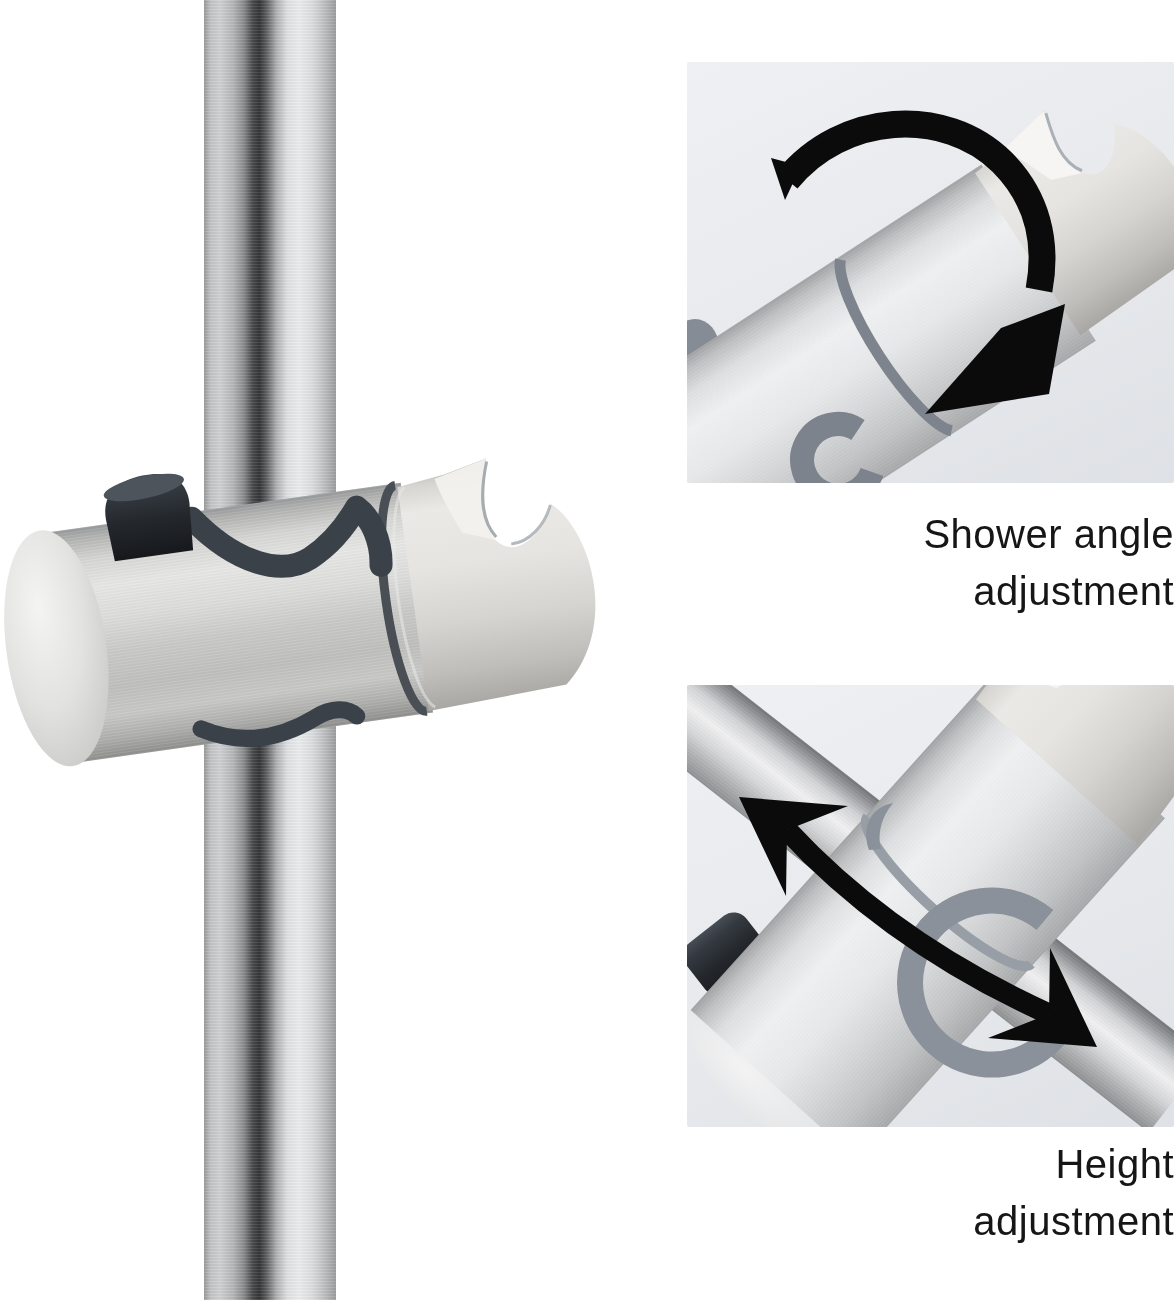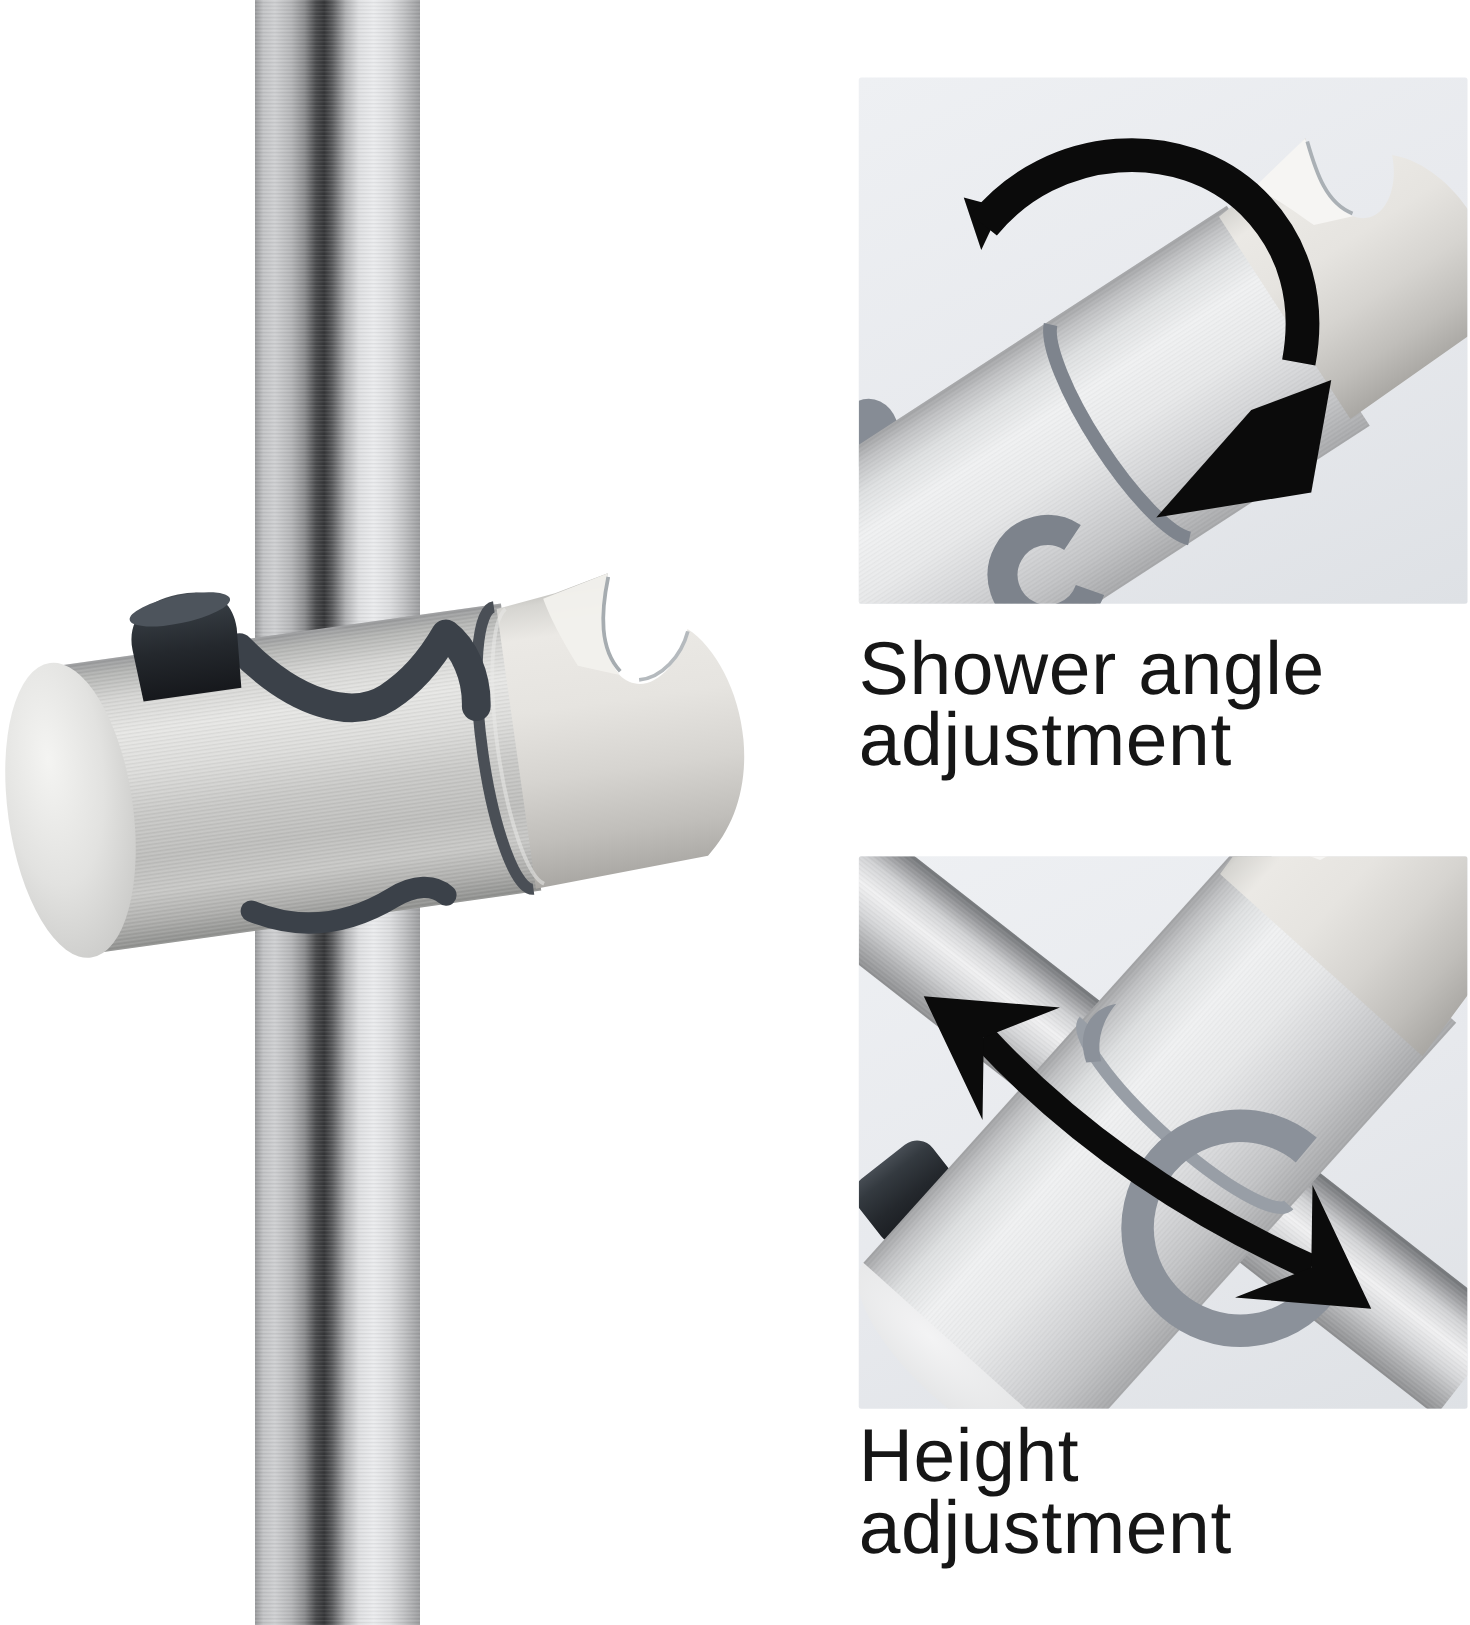--- a/index.html
+++ b/index.html
@@ -15,23 +15,23 @@
   .inset{
     position:absolute;left:687px;width:487px;margin:0;
     background:linear-gradient(155deg,#eef0f3 0%,#e7e9ed 55%,#dee1e5 100%);
     overflow:hidden;border-radius:2px;
   }
   .inset-1{top:62px;height:421px;}
   .inset-2{top:685px;height:442px;}
   .inset svg{display:block;width:100%;height:100%;}
   .caption{
     position:absolute;left:687px;width:487px;
-    text-align:left;
+    text-align:right;
     font-weight:300;
-    font-size:60px;
+    font-size:40px;
     line-height:57px;
     letter-spacing:.5px;
     color:#161616;
   }
   .caption span{display:block;}
   .caption-1{top:506px;}
   .caption-2{top:1136px;}
 </style>
 </head>
 <body>

